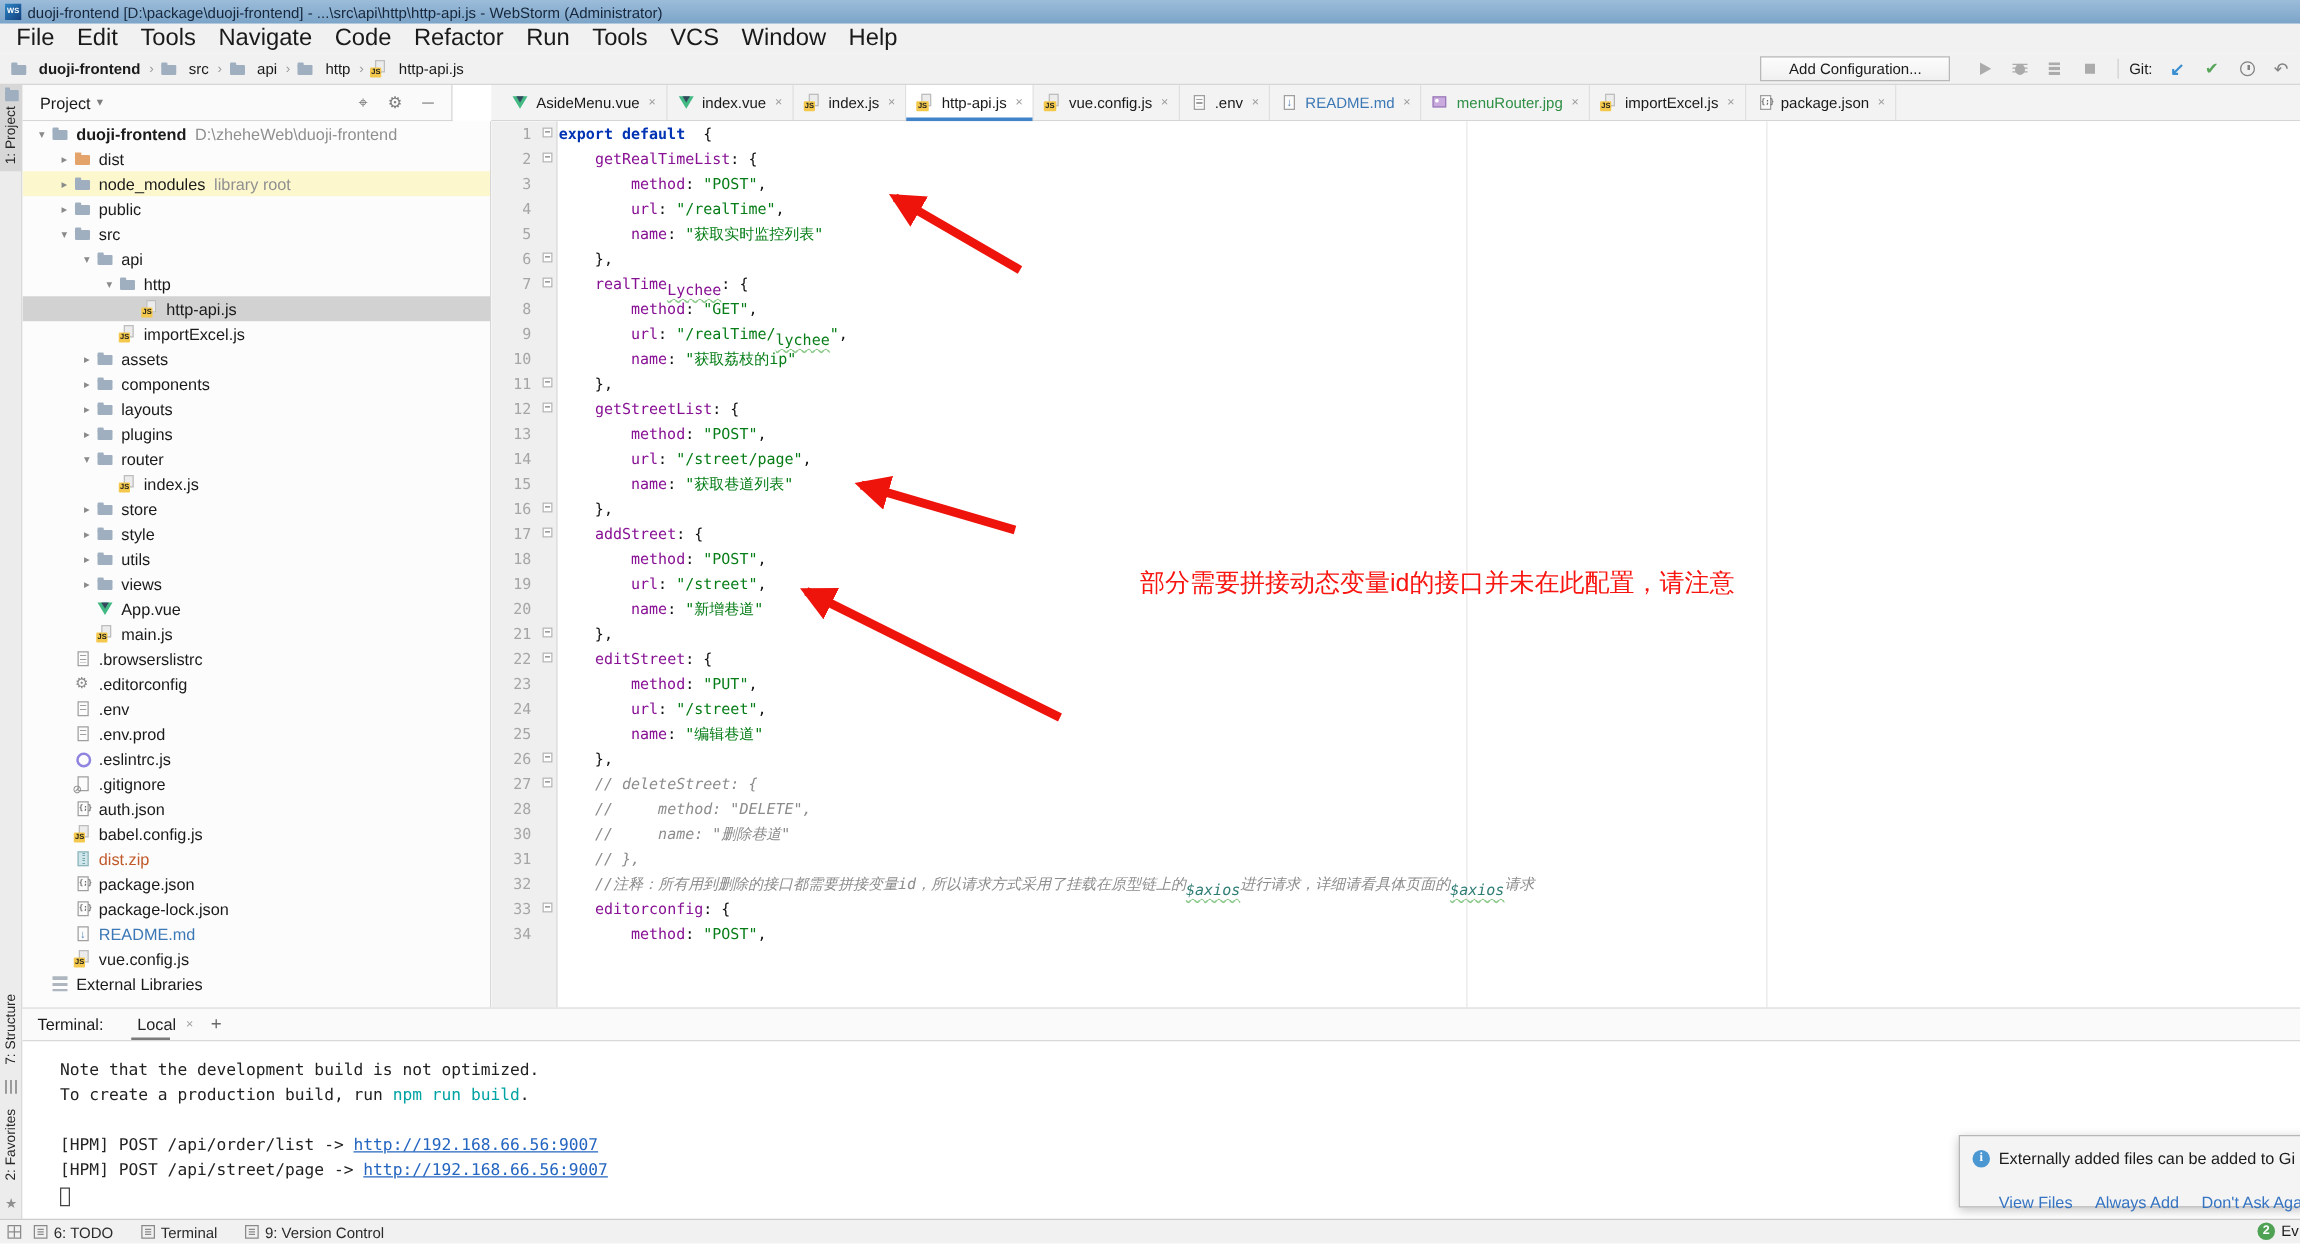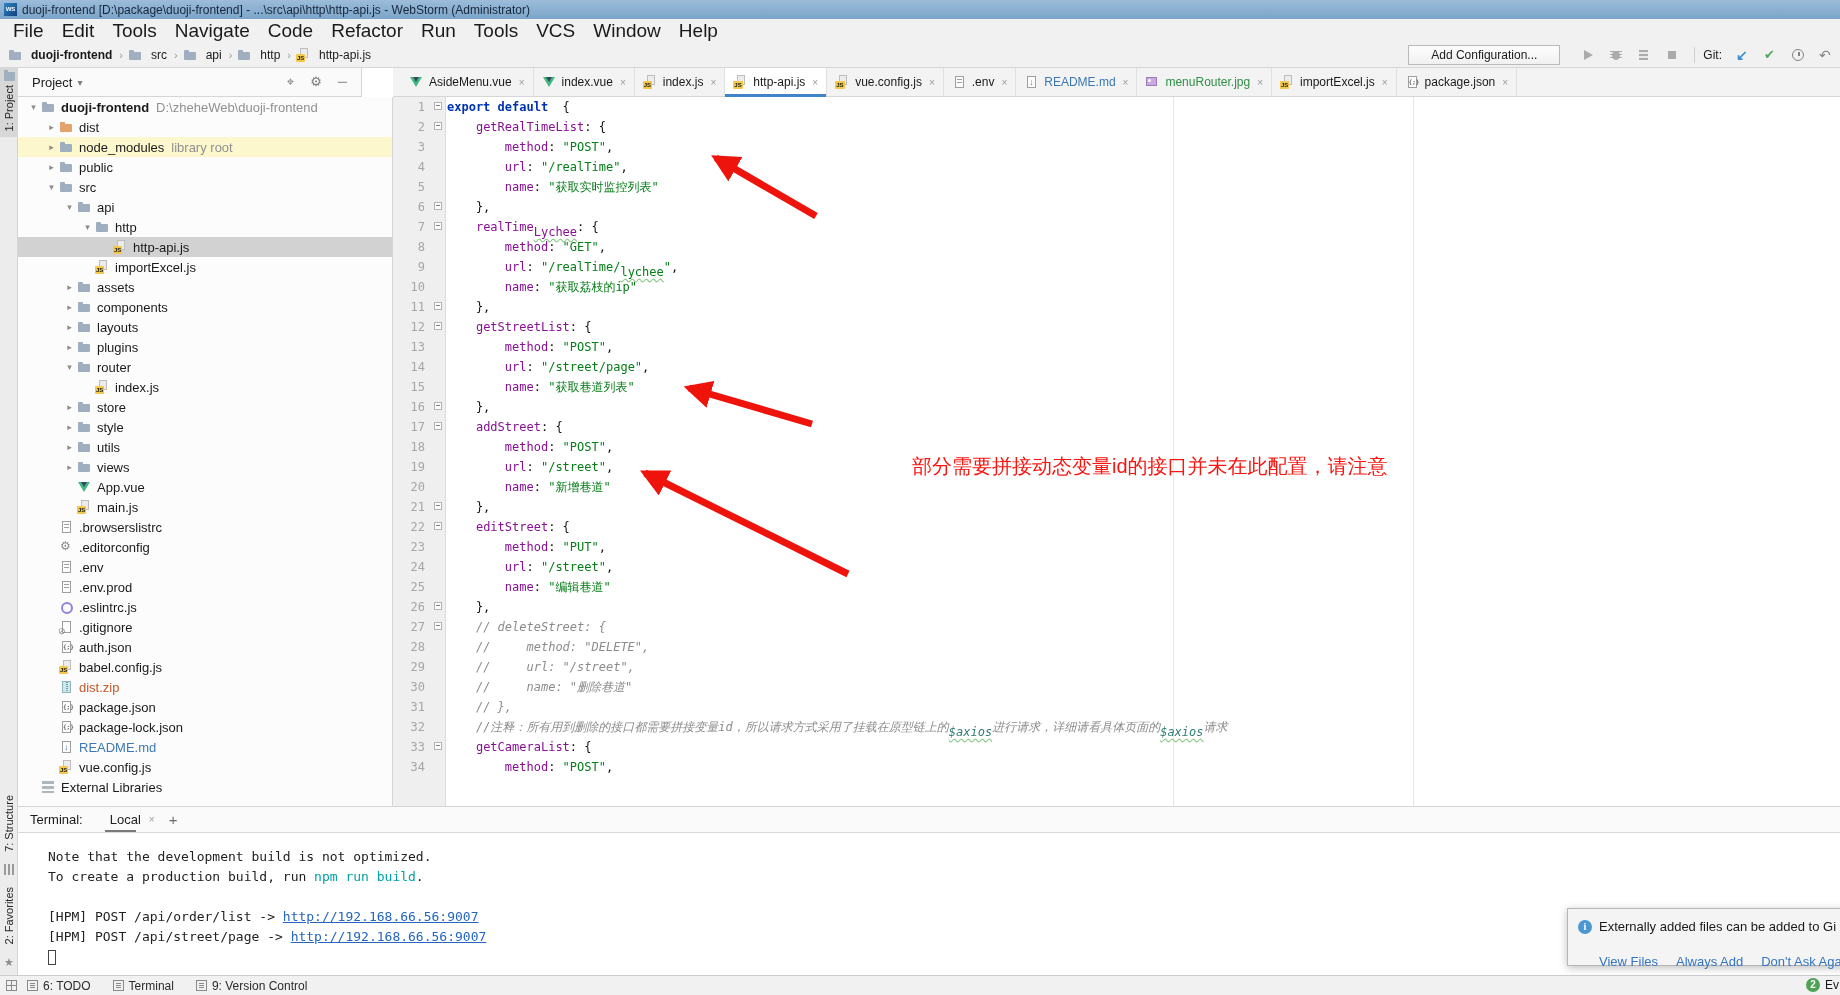--- a/index.html
+++ b/index.html
@@ -521,25 +521,24 @@
         <div class="code-line"><span class="ln">19</span><span class="fold"></span><span class="t-pl">        </span><span class="t-pr">url</span><span class="t-pl">: </span><span class="t-s">"/street"</span><span class="t-pl">,</span></div>
         <div class="code-line"><span class="ln">20</span><span class="fold"></span><span class="t-pl">        </span><span class="t-pr">name</span><span class="t-pl">: </span><span class="t-s">"新增巷道"</span></div>
         <div class="code-line"><span class="ln">21</span><span class="fold"><b class="fm"></b></span><span class="t-pl">    },</span></div>
         <div class="code-line"><span class="ln">22</span><span class="fold"><b class="fm"></b></span><span class="t-pl">    </span><span class="t-pr">editStreet</span><span class="t-pl">: {</span></div>
         <div class="code-line"><span class="ln">23</span><span class="fold"></span><span class="t-pl">        </span><span class="t-pr">method</span><span class="t-pl">: </span><span class="t-s">"PUT"</span><span class="t-pl">,</span></div>
         <div class="code-line"><span class="ln">24</span><span class="fold"></span><span class="t-pl">        </span><span class="t-pr">url</span><span class="t-pl">: </span><span class="t-s">"/street"</span><span class="t-pl">,</span></div>
         <div class="code-line"><span class="ln">25</span><span class="fold"></span><span class="t-pl">        </span><span class="t-pr">name</span><span class="t-pl">: </span><span class="t-s">"编辑巷道"</span></div>
         <div class="code-line"><span class="ln">26</span><span class="fold"><b class="fm"></b></span><span class="t-pl">    },</span></div>
         <div class="code-line"><span class="ln">27</span><span class="fold"><b class="fm"></b></span><span class="t-pl">    </span><span class="t-c">// deleteStreet: {</span></div>
         <div class="code-line"><span class="ln">28</span><span class="fold"></span><span class="t-pl">    </span><span class="t-c">//     method: "DELETE",</span></div>
-        <div class="code-line"><span class="ln">29</span><span class="fold"></span><span class="t-pl">    </span><span class="t-c">//     url: "/street",</span></div>
         <div class="code-line"><span class="ln">30</span><span class="fold"></span><span class="t-pl">    </span><span class="t-c">//     name: "删除巷道"</span></div>
         <div class="code-line"><span class="ln">31</span><span class="fold"></span><span class="t-pl">    </span><span class="t-c">// },</span></div>
         <div class="code-line"><span class="ln">32</span><span class="fold"></span><span class="t-pl">    </span><span class="t-c">//注释：所有用到删除的接口都需要拼接变量id，所以请求方式采用了挂载在原型链上的</span><span class="t-c t-ax t-typo">$axios</span><span class="t-c">进行请求，详细请看具体页面的</span><span class="t-c t-ax t-typo">$axios</span><span class="t-c">请求</span></div>
-        <div class="code-line"><span class="ln">33</span><span class="fold"><b class="fm"></b></span><span class="t-pl">    </span><span class="t-pr">getCameraList</span><span class="t-pl">: {</span></div>
+        <div class="code-line"><span class="ln">33</span><span class="fold"><b class="fm"></b></span><span class="t-pl">    </span><span class="t-pr">editorconfig</span><span class="t-pl">: {</span></div>
         <div class="code-line"><span class="ln">34</span><span class="fold"></span><span class="t-pl">        </span><span class="t-pr">method</span><span class="t-pl">: </span><span class="t-s">"POST"</span><span class="t-pl">,</span></div>
       </div>
     <div class="annotation">部分需要拼接动态变量id的接口并未在此配置，请注意</div>
   </div>
 
   <svg class="arrows">
     <defs>
       <marker id="ah" markerWidth="5" markerHeight="4" refX="3.2" refY="2" orient="auto" markerUnits="strokeWidth">
         <path d="M0,0 L4,2 L0,4 z" fill="#ee130b"></path>
       </marker>

